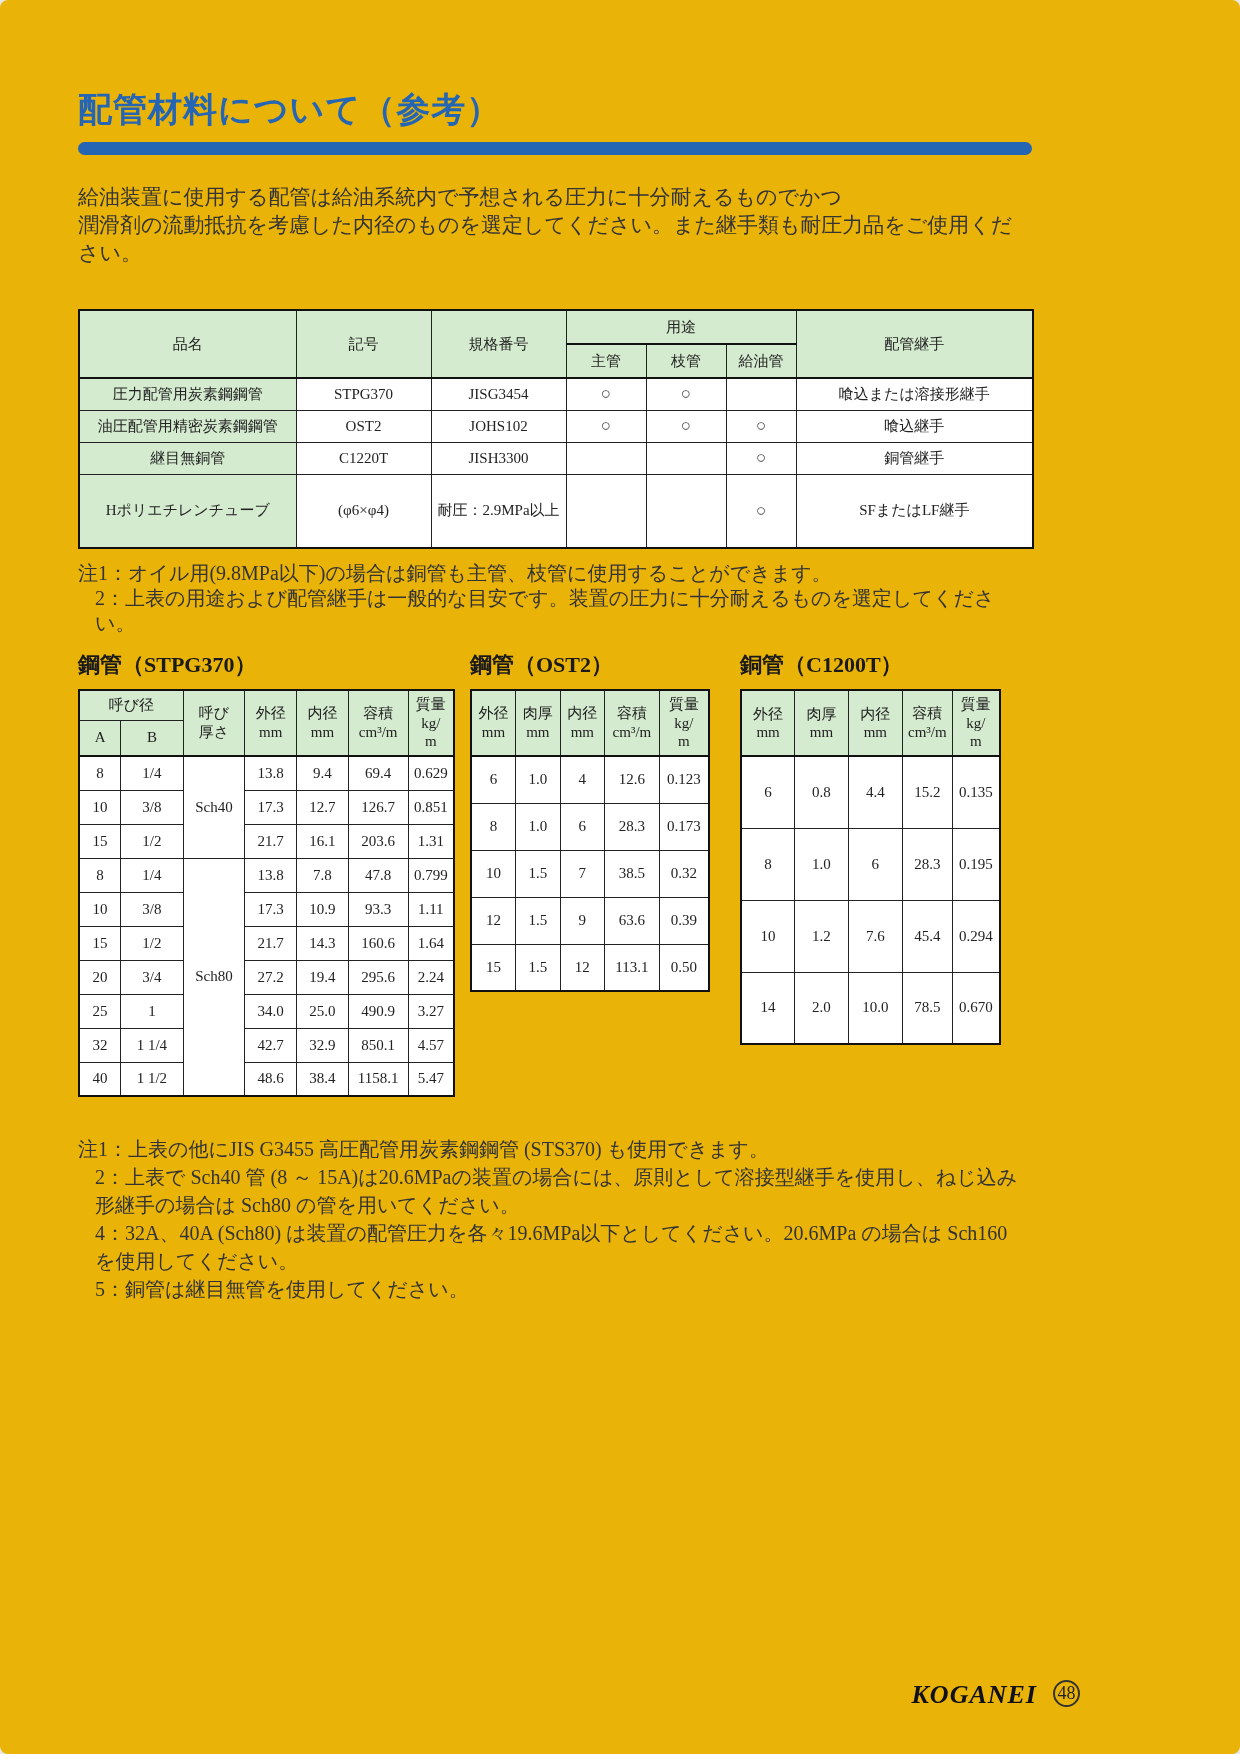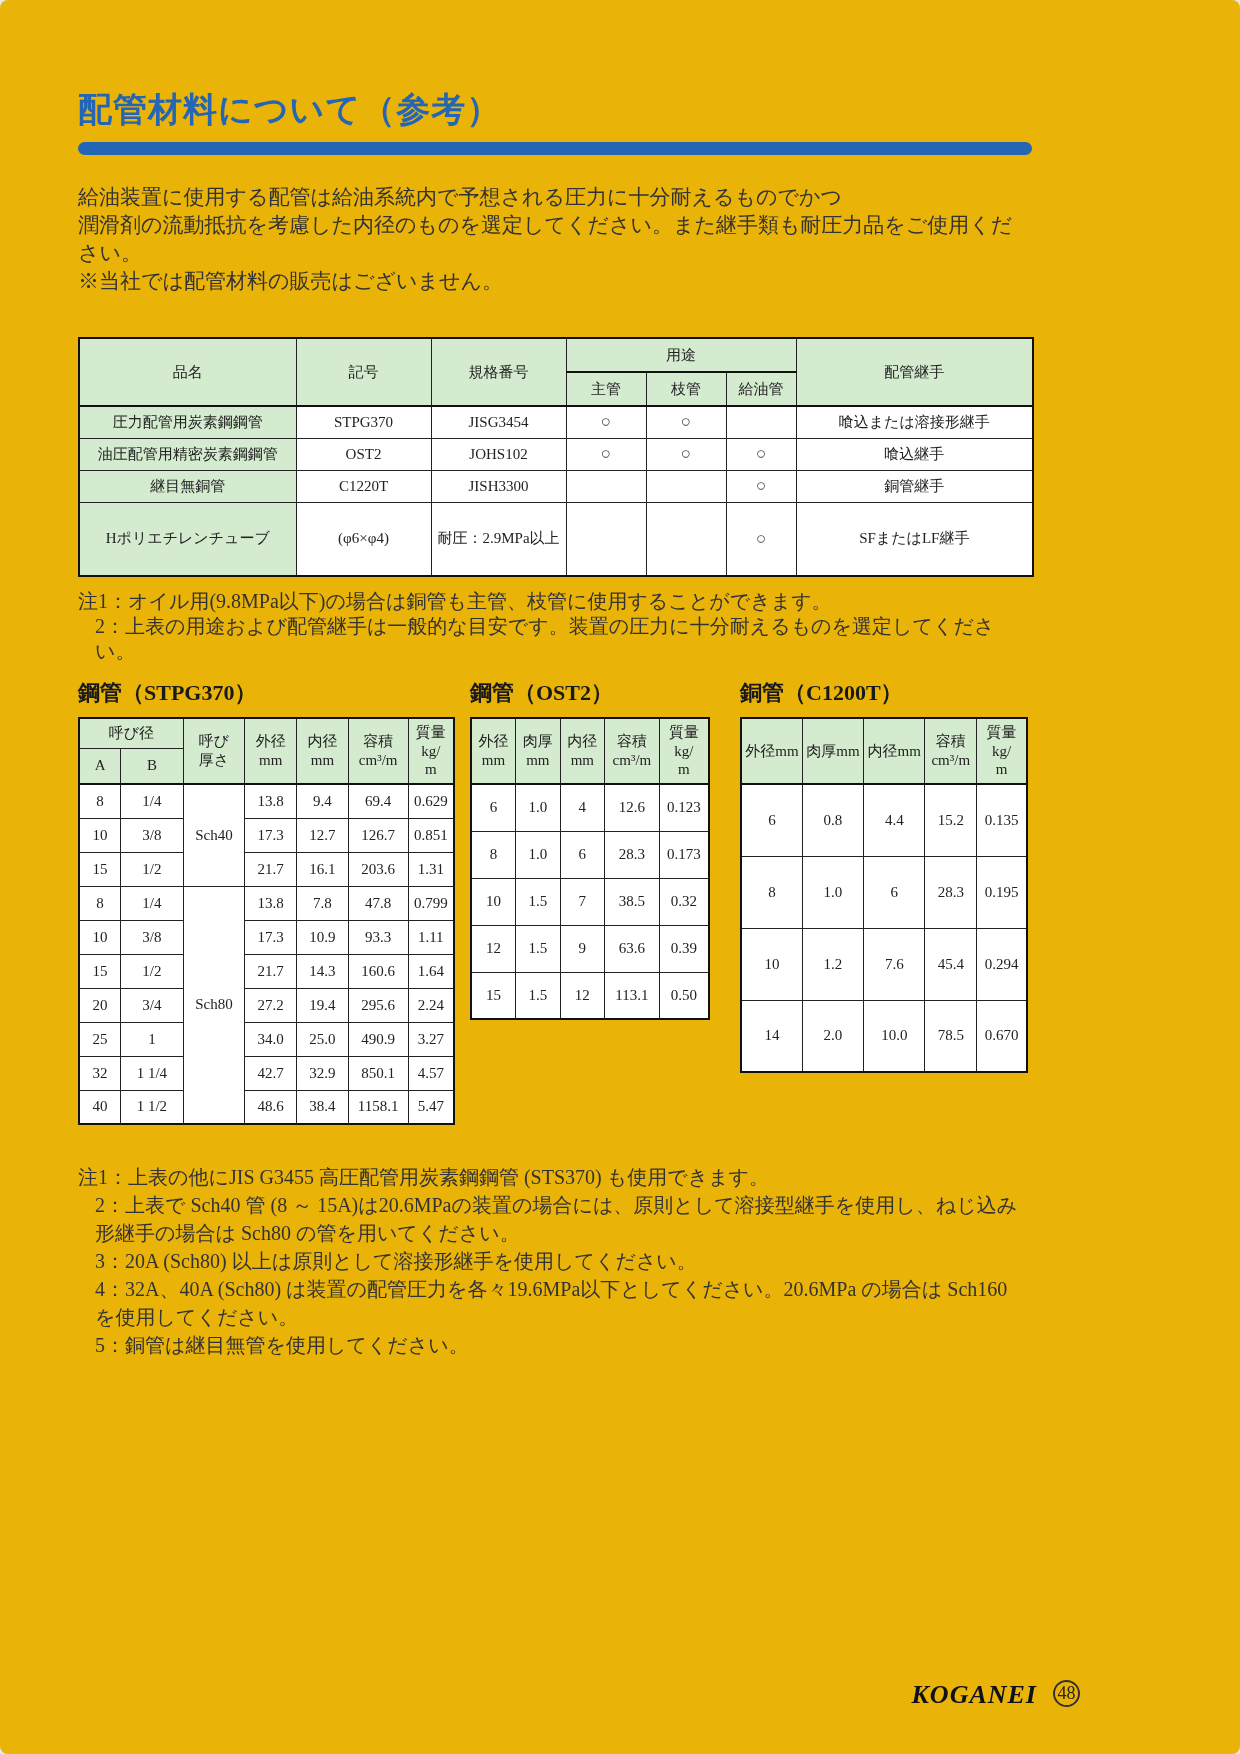--- a/index.html
+++ b/index.html
@@ -38,21 +38,21 @@
   
   .notes{font-size:20px;line-height:25px;color:#333;}
   .notes-top{margin-top:12px;}
   .notes-bottom{margin-top:38px;line-height:28px;}
   .note-indent{padding-left:17px;}
   
   .tables-row{display:flex;align-items:flex-start;margin-top:14px;}
   .tbl-block h2{margin:0 0 9px 0;font-size:22px;font-weight:bold;color:#1a1a1a;}
   .blk-stpg{width:377px;}
   .blk-ost2{width:240px;margin-left:15px;}
-  .blk-c1200t{width:288px;margin-left:30px;}
+  .blk-c1200t{width:261px;margin-left:30px;}
   .sub tbody tr:first-child td{border-top:2px solid #111;}
   .sub tbody td{background:#fff;}
   .stpg thead tr:first-child th{height:30px;}
   .stpg thead tr:last-child th{height:36px;}
   .stpg tbody td{height:34px;}
   .ost2 thead th{height:66px;}
   .ost2 tbody td{height:47px;}
   .c1200t thead th{height:66px;}
   .c1200t tbody td{height:72px;}
   
@@ -68,21 +68,20 @@
 
 <div class="page">
   <div class="content">
 
     <h1 class="page-title">配管材料について（参考）</h1>
     <div class="title-bar"></div>
 
     <div class="intro">
       <div>給油装置に使用する配管は給油系統内で予想される圧力に十分耐えるものでかつ</div>
       <div>潤滑剤の流動抵抗を考慮した内径のものを選定してください。また継手類も耐圧力品をご使用ください。</div>
-      <div>※当社では配管材料の販売はございません。</div>
     </div>
 
     <table class="main-table">
       <colgroup>
         <col style="width:217px">
           <col style="width:135px">
           <col style="width:135px">
         <col style="width:80px">
           <col style="width:80px">
           <col style="width:70px">
@@ -383,21 +382,20 @@
             </tr>
           </tbody>
         </table>
       </div>
 
     </div>
 
     <div class="notes notes-bottom">
       <div>注1：上表の他にJIS G3455 高圧配管用炭素鋼鋼管 (STS370) も使用できます。</div>
       <div class="note-indent">2：上表で Sch40 管 (8 ～ 15A)は20.6MPaの装置の場合には、原則として溶接型継手を使用し、ねじ込み形継手の場合は Sch80 の管を用いてください。</div>
-      <div class="note-indent">3：20A (Sch80) 以上は原則として溶接形継手を使用してください。</div>
       <div class="note-indent">4：32A、40A (Sch80) は装置の配管圧力を各々19.6MPa以下としてください。20.6MPa の場合は Sch160 を使用してください。</div>
       <div class="note-indent">5：銅管は継目無管を使用してください。</div>
     </div>
 
   </div>
 
   <div class="footer">
     <span class="brand">KOGANEI</span>
     <span class="page-num">48</span>
   </div>

